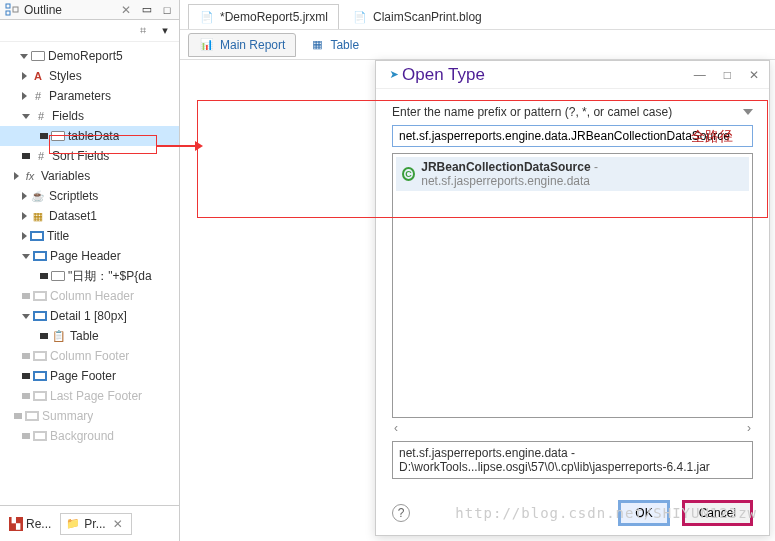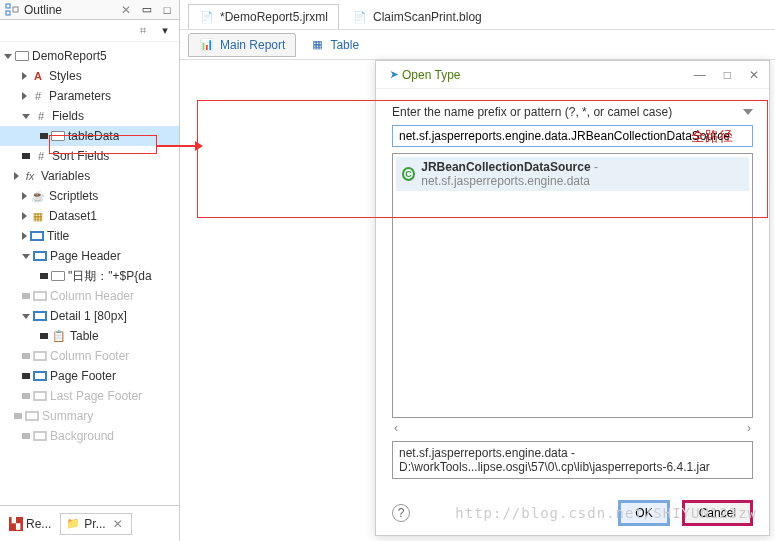--- a/index.html
+++ b/index.html
@@ -33,21 +33,21 @@
 .right { flex: 1; display: flex; flex-direction: column; position: relative; }
 .editor-tabs { display: flex; height: 30px; align-items: flex-end; padding-left: 8px; gap: 2px; border-bottom: 1px solid #ddd; }
 .etab { display: flex; align-items: center; gap: 5px; padding: 4px 10px; border: 1px solid transparent; border-bottom: none; position: relative; }
 .etab.active { background: #fff; border-color: #ccc; }
 .report-tabs { display: flex; height: 30px; align-items: center; padding-left: 8px; gap: 2px; border-bottom: 1px solid #ddd; }
 .rtab { display: flex; align-items: center; gap: 5px; padding: 3px 10px; border: 1px solid transparent; border-radius: 3px 3px 0 0; color: #2b6aab; }
 .rtab.active { border-color: #bbb; background: #f5f5f5; }
 
 .dialog { position: absolute; left: 195px; top: 60px; right: 5px; bottom: 5px; background: #fff; border: 1px solid #ccc; box-shadow: 0 2px 10px rgba(0,0,0,0.15); display: flex; flex-direction: column; }
 .dlg-title { display: flex; align-items: center; height: 28px; padding: 0 10px; background: #fff; border-bottom: 1px solid #eee; }
-.dlg-title-text { flex: 1; font-size: 12px; color: #4d7c0f; }
+.dlg-title-text { flex: 1; font-size: 17px; color: #4c1d95; }
 .win-btns { display: flex; gap: 18px; font-size: 13px; color: #777; }
 .dlg-body { flex: 1; padding: 10px 16px 6px; display: flex; flex-direction: column; gap: 6px; overflow: hidden; justify-content: center; }
 .prompt-row { display: flex; align-items: center; }
 .prompt { flex: 1; }
 .drop-arrow { width: 0; height: 0; border-left: 5px solid transparent; border-right: 5px solid transparent; border-top: 6px solid #888; }
 .input-row { position: relative; }
 .text-input { width: 100%; padding: 3px 6px; border: 1px solid #7aa9e0; outline: none; font-size: 12px; }
 .anno { position: absolute; right: 20px; top: 3px; color: #b91c1c; font-size: 14px; font-family: Liberation Mono, monospace; }
 .list-box { border: 1px solid #999; height: 265px; overflow: auto; padding: 3px; }
 .list-item { display: flex; align-items: center; gap: 6px; padding: 3px 6px; background: #e8f0f8; }
@@ -81,21 +81,21 @@
     <span class="title">Outline</span>
     <span class="close-x">✕</span>
     <span class="icon">▭</span>
     <span class="icon">□</span>
   </div>
   <div class="view-toolbar">
     <span class="icon hash">⌗</span>
     <span class="icon">▾</span>
   </div>
   <div class="tree">
-    <div class="tree-row" style="padding-left:4px">
+    <div class="tree-row" style="padding-left:20px">
         <span class="twisty open"></span>
         <span class="icon box"></span>
         <span class="tree-label">DemoReport5</span>
       </div>
     <div class="tree-row" style="padding-left:22px">
         <span class="twisty closed"></span>
         <span class="icon tag-red">A</span>
         <span class="tree-label">Styles</span>
       </div>
     <div class="tree-row" style="padding-left:22px">

